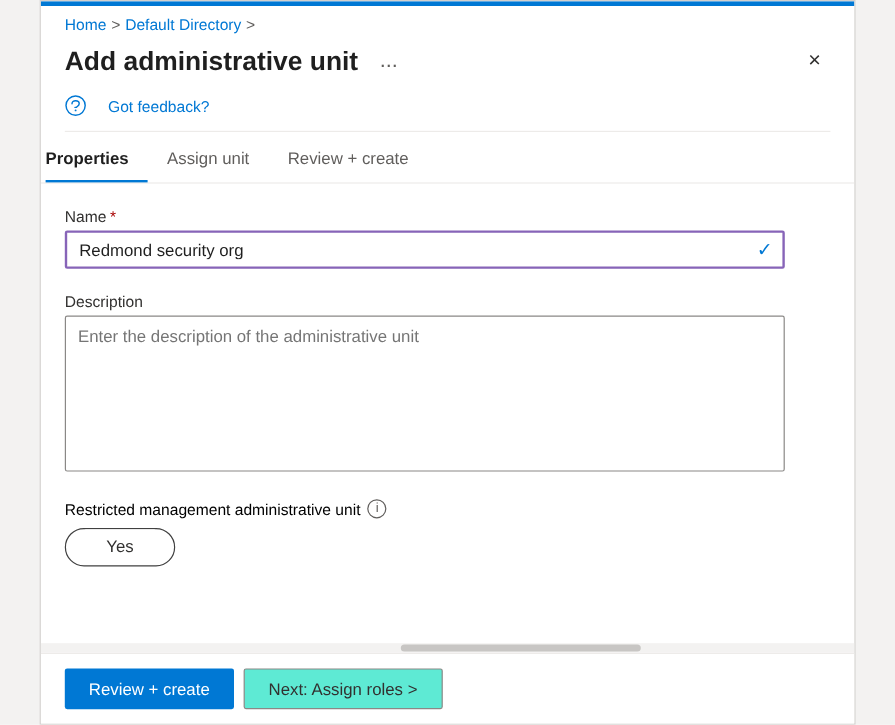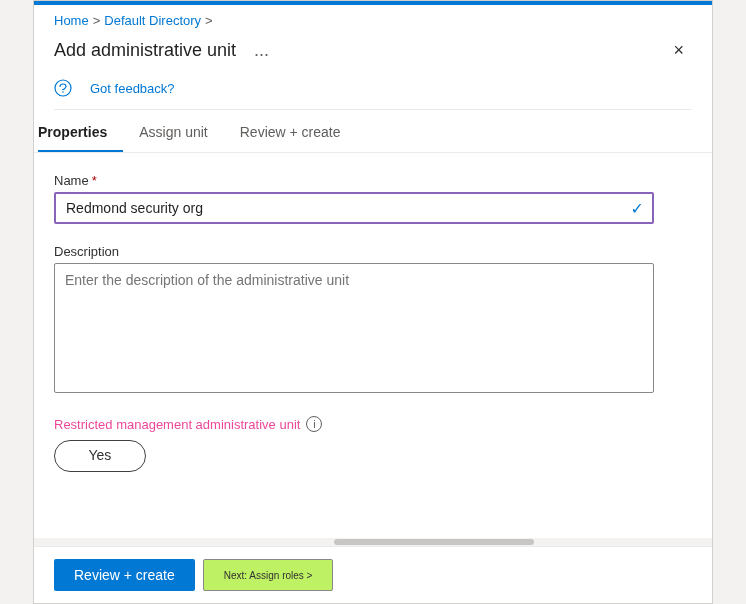--- a/index.html
+++ b/index.html
@@ -48,22 +48,22 @@
       display: flex;
       align-items: center;
       justify-content: space-between;
     }
     .panel-title-row {
       display: flex;
       align-items: center;
       gap: 12px;
     }
     .panel-title {
-      font-size: 18px;
-      font-weight: 400;
+      font-size: 22px;
+      font-weight: 700;
       color: #1f1f1f;
     }
     .ellipsis-btn {
       background: none;
       border: none;
       cursor: pointer;
       color: #605e5c;
       font-size: 18px;
       padding: 2px 6px;
       border-radius: 2px;
@@ -182,21 +182,21 @@
       margin-top: 8px;
     }
     .toggle-label-row {
       display: flex;
       align-items: center;
       gap: 6px;
       margin-bottom: 8px;
     }
     .toggle-label-text {
       font-size: 13px;
-      color: #ec4899;
+      color: #000000;
     }
     .info-icon {
       width: 16px;
       height: 16px;
       border-radius: 50%;
       border: 1px solid #605e5c;
       display: inline-flex;
       align-items: center;
       justify-content: center;
       font-size: 11px;
@@ -242,25 +242,25 @@
       background: #0078d4;
       color: #fff;
       border: none;
       padding: 8px 20px;
       font-size: 14px;
       border-radius: 2px;
       cursor: pointer;
       font-family: inherit;
     }
     .btn-secondary {
-      background: #bef264;
+      background: #5eead4;
       color: #323130;
       border: 1px solid #8a8886;
       padding: 8px 20px;
-      font-size: 10px;
+      font-size: 14px;
       border-radius: 2px;
       cursor: pointer;
       font-family: inherit;
     }
     .scrollbar-area {
       height: 8px;
       background: #f3f2f1;
       display: flex;
       align-items: center;
       flex-shrink: 0;

